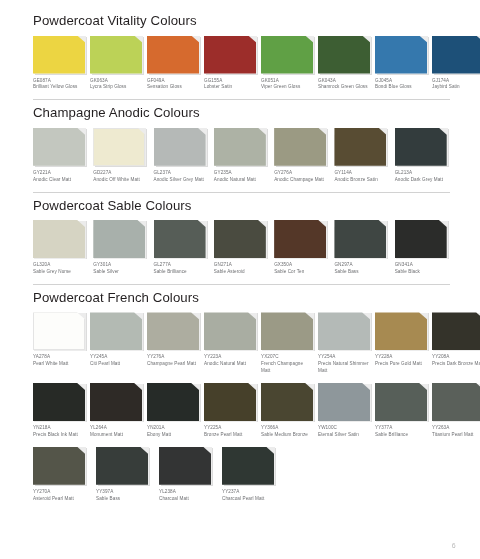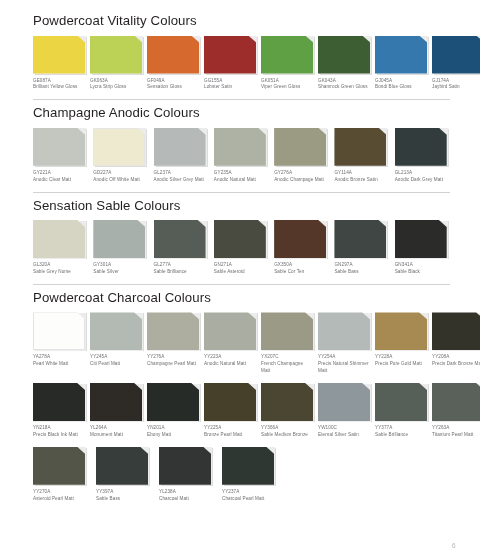--- a/index.html
+++ b/index.html
@@ -284,21 +284,21 @@
             </div>
             <div class="chip-label">
               <div>GL213A</div>
               <div>Anodic Dark Grey Matt</div>
             </div>
           </div>
         </div>
       </div>
       <div class="section">
         <div class="divider sep-space-top"></div>
-        <h2 class="section-title">Sensation Sable Colours</h2>
+        <h2 class="section-title">Powdercoat Sable Colours</h2>
         <div class="swatch-row">
           <div class="swatch-cell">
             <div class="chip-wrap">
               <div class="chip-stack"></div>
               <div class="chip-stack2"></div>
               <div class="chip" style="background: rgb(214, 212, 195);"></div>
             </div>
             <div class="chip-label">
               <div>GL320A</div>
               <div>Sable Grey Nurse</div>
@@ -367,21 +367,21 @@
             </div>
             <div class="chip-label">
               <div>GN341A</div>
               <div>Sable Black</div>
             </div>
           </div>
         </div>
       </div>
       <div class="section">
         <div class="divider sep-space-top"></div>
-        <h2 class="section-title">Powdercoat Charcoal Colours</h2>
+        <h2 class="section-title">Powdercoat French Colours</h2>
         <div class="swatch-row">
           <div class="swatch-cell">
             <div class="chip-wrap">
               <div class="chip-stack"></div>
               <div class="chip-stack2"></div>
               <div class="chip bordered" style="background: rgb(253, 253, 251);"></div>
             </div>
             <div class="chip-label">
               <div>YA278A</div>
               <div>Pearl White Matt</div>

